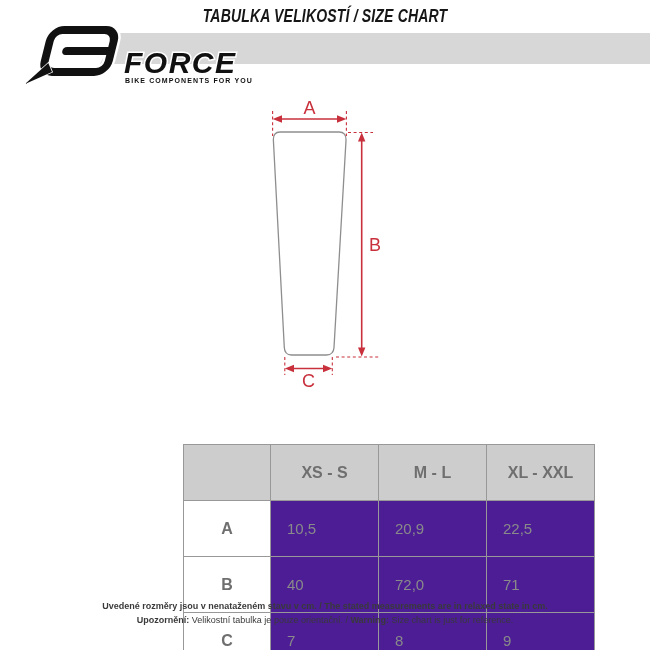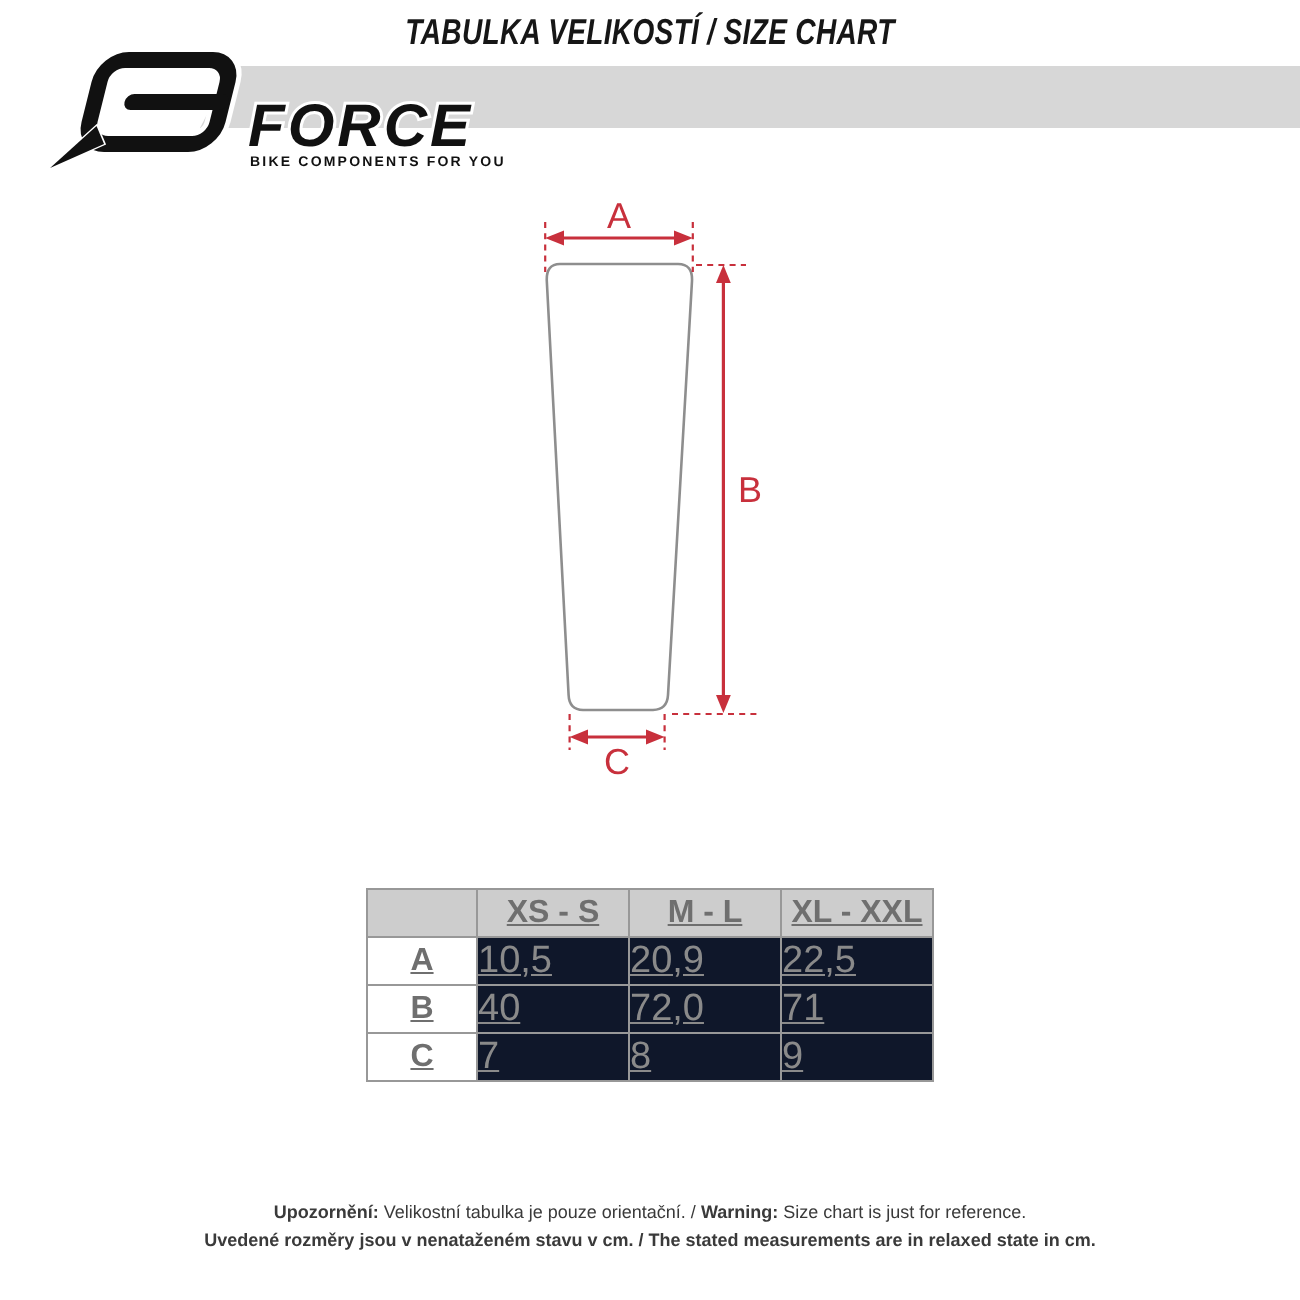--- a/index.html
+++ b/index.html
@@ -50,26 +50,26 @@
   .dim-label{
     fill:var(--accent-red,#c8303c);font-family:"Liberation Sans", sans-serif;
     font-size:18px;
   }
   
   table.size-table{
     position:absolute;left:183px;top:444px;border-collapse:collapse;table-layout:fixed;
   }
   .size-table th,.size-table td{
     border:1.5px solid var(--table-border-gray,#989898);
-    height:23px;padding:0;vertical-align:middle;text-decoration:underline;
+    height:23px;padding:16px;vertical-align:middle;
   }
   .size-table th{background:var(--table-header-gray,#cdcdcd);
     color:var(--table-label-gray,#6f6f6f);font-size:16px;font-weight:bold;}
   .size-table th.row-label{background:#ffffff;}
-  .size-table td{color:var(--table-text-gray,#8a8a8a);font-size:19px;font-weight:normal;background:#0f172a;}
+  .size-table td{color:var(--table-text-gray,#8a8a8a);font-size:15px;font-weight:normal;background:#4c1d95;}
   .col-label{width:54px;} .col-size{width:75px;}
   
   .footer{
     position:absolute;left:0;right:0;top:599px;text-align:center;
     color:#3a3a3a;font-size:9px;line-height:14px;
   }
   .footer p{margin:0;}
   .footer b{font-weight:bold;}
 </style>
 </head>
@@ -149,17 +149,17 @@
     <tr>
       <th class="row-label">C</th>
       <td>7</td>
       <td>8</td>
       <td>9</td>
     </tr>
   </tbody>
     </table>
 
   <div class="footer">
+    <p><b>Uvedené rozměry jsou v nenataženém stavu v cm. / The stated measurements are in relaxed state in cm.</b></p>
     <p><b>Upozornění:</b><span> Velikostní tabulka je pouze orientační. / </span><b>Warning:</b><span> Size chart is just for reference.</span></p>
-    <p><b>Uvedené rozměry jsou v nenataženém stavu v cm. / The stated measurements are in relaxed state in cm.</b></p>
   </div>
 
 </div>
 
 </body></html>

